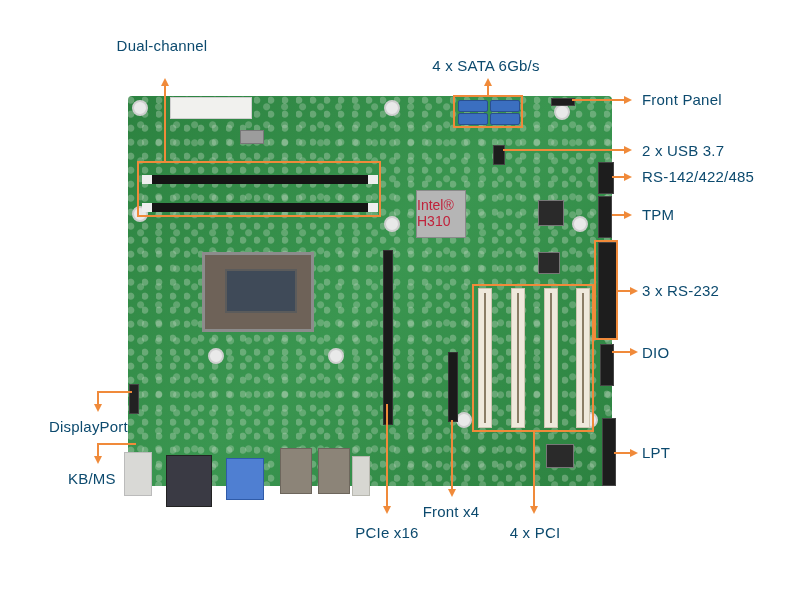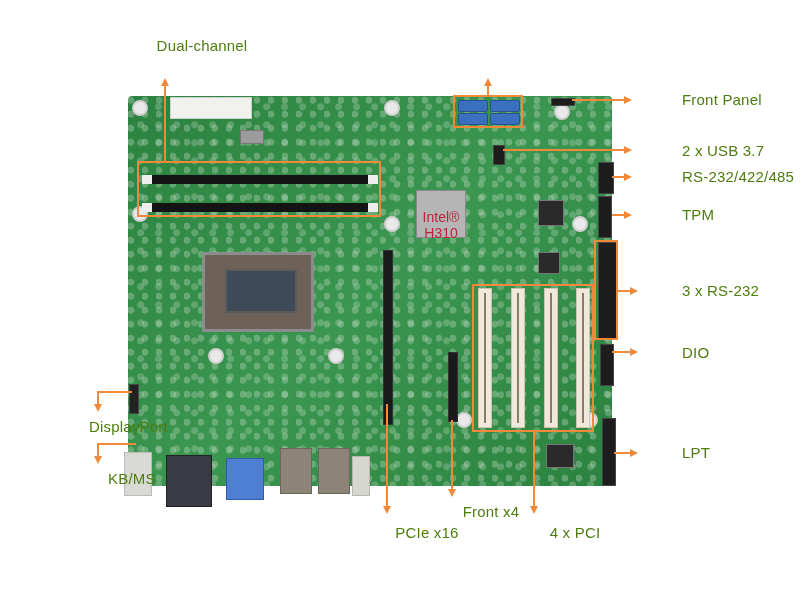--- a/index.html
+++ b/index.html
@@ -4,34 +4,34 @@
 <style>
   html,body{margin:0;padding:0;background:#ffffff;}
   body{width:805px;height:594px;position:relative;overflow:hidden;font-family:"Liberation Sans","DejaVu Sans",sans-serif;}
   .stage{position:absolute;left:0;top:0;width:805px;height:594px;}
   .board{position:absolute;left:128px;top:96px;width:484px;height:390px;background:#2f8a44;border-radius:4px;
     background-image:
       radial-gradient(circle at 20% 30%, rgba(200,220,200,.35) 0 3px, transparent 4px),
       radial-gradient(circle at 70% 60%, rgba(200,220,200,.30) 0 3px, transparent 4px),
       linear-gradient(135deg, #2c8240 0%, #3a9650 50%, #2c8240 100%);
     background-size: 14px 14px, 18px 18px, 100% 100%;}
-  .label{position:absolute;font-size:15px;color:#4d7c0f;white-space:nowrap;line-height:18px;letter-spacing:0.2px;margin-left:40px;}
+  .label{position:absolute;font-size:15px;color:#0c4a6e;white-space:nowrap;line-height:18px;letter-spacing:0.2px;}
   .label.center{text-align:center;transform:translateX(-50%);}
   .hl{position:absolute;border:2.5px solid #f08a3a;box-sizing:border-box;}
   svg.overlay{position:absolute;left:0;top:0;}
   .dimm{position:absolute;background:#141414;height:9px;border-left:10px solid #eee;border-right:10px solid #eee;box-sizing:border-box;}
   .pci{position:absolute;width:14px;background:#efe9dc;border:1px solid #cfc6b2;box-sizing:border-box;}
   .pci::after{content:"";position:absolute;left:5px;top:4px;bottom:4px;width:2px;background:#8a7d66;}
   .pcie{position:absolute;width:10px;background:#1a1a1a;border:1px solid #333;box-sizing:border-box;}
   .socket{position:absolute;background:#6e6258;border:3px solid #8c8c8c;box-sizing:border-box;}
   .socket .die{position:absolute;left:20px;top:14px;right:14px;bottom:16px;background:#3f4a58;border:2px solid #5b5b5b;}
   .chip{position:absolute;background:#9c9c9c;border:1px solid #777;}
   .chip.dark{background:#2a2a2a;}
   .chipset{position:absolute;left:416px;top:190px;width:50px;height:48px;background:#b5b5b5;border:1px solid #8a8a8a;
-    font-size:14px;line-height:16px;color:#c0223b;text-align:center;padding-top:18px;box-sizing:border-box;font-weight:normal;}
+    font-size:14px;line-height:16px;color:#c0223b;padding-top:6px;box-sizing:border-box;font-weight:normal;}
   .sata{position:absolute;background:#3b6fc0;border:1px solid #2a4f8e;border-radius:2px;}
   .header{position:absolute;background:#1d1d1d;border:1px solid #444;}
   .atx{position:absolute;left:170px;top:97px;width:80px;height:20px;background:#f1f1ee;border:1px solid #cfcfcf;}
   .port{position:absolute;}
   .hole{position:absolute;width:12px;height:12px;border-radius:50%;background:#e9e9e9;border:2px solid #cfcfcf;}
 </style>
 </head>
 <body>
 
 <div class="stage">
@@ -133,23 +133,24 @@
 
       <line x1="387" y1="404" x2="387" y2="512" marker-end="url(#ah)"></line>
 
       <line x1="452" y1="420" x2="452" y2="495" marker-end="url(#ah)"></line>
 
       <line x1="534" y1="432" x2="534" y2="512" marker-end="url(#ah)"></line>
     </g>
   </svg>
 
   <div class="label center" style="left:162px;top:37px">Dual-channel</div>
+  <div class="label center" style="left:486px;top:57px">4 x SATA 6Gb/s</div>
   <div class="label" style="left:642px;top:91px">Front Panel</div>
   <div class="label" style="left:642px;top:142px">2 x USB 3.7</div>
-  <div class="label" style="left:642px;top:168px">RS-232/422/485</div>
+  <div class="label" style="left:642px;top:168px">RS-142/422/485</div>
   <div class="label" style="left:642px;top:206px">TPM</div>
   <div class="label" style="left:642px;top:282px">3 x RS-232</div>
   <div class="label" style="left:642px;top:344px">DIO</div>
   <div class="label" style="left:642px;top:444px">LPT</div>
   <div class="label" style="left:49px;top:418px">DisplayPort</div>
   <div class="label" style="left:68px;top:470px">KB/MS</div>
   <div class="label center" style="left:387px;top:524px">PCIe x16</div>
   <div class="label center" style="left:451px;top:503px">Front x4</div>
   <div class="label center" style="left:535px;top:524px">4 x PCI</div>
 

